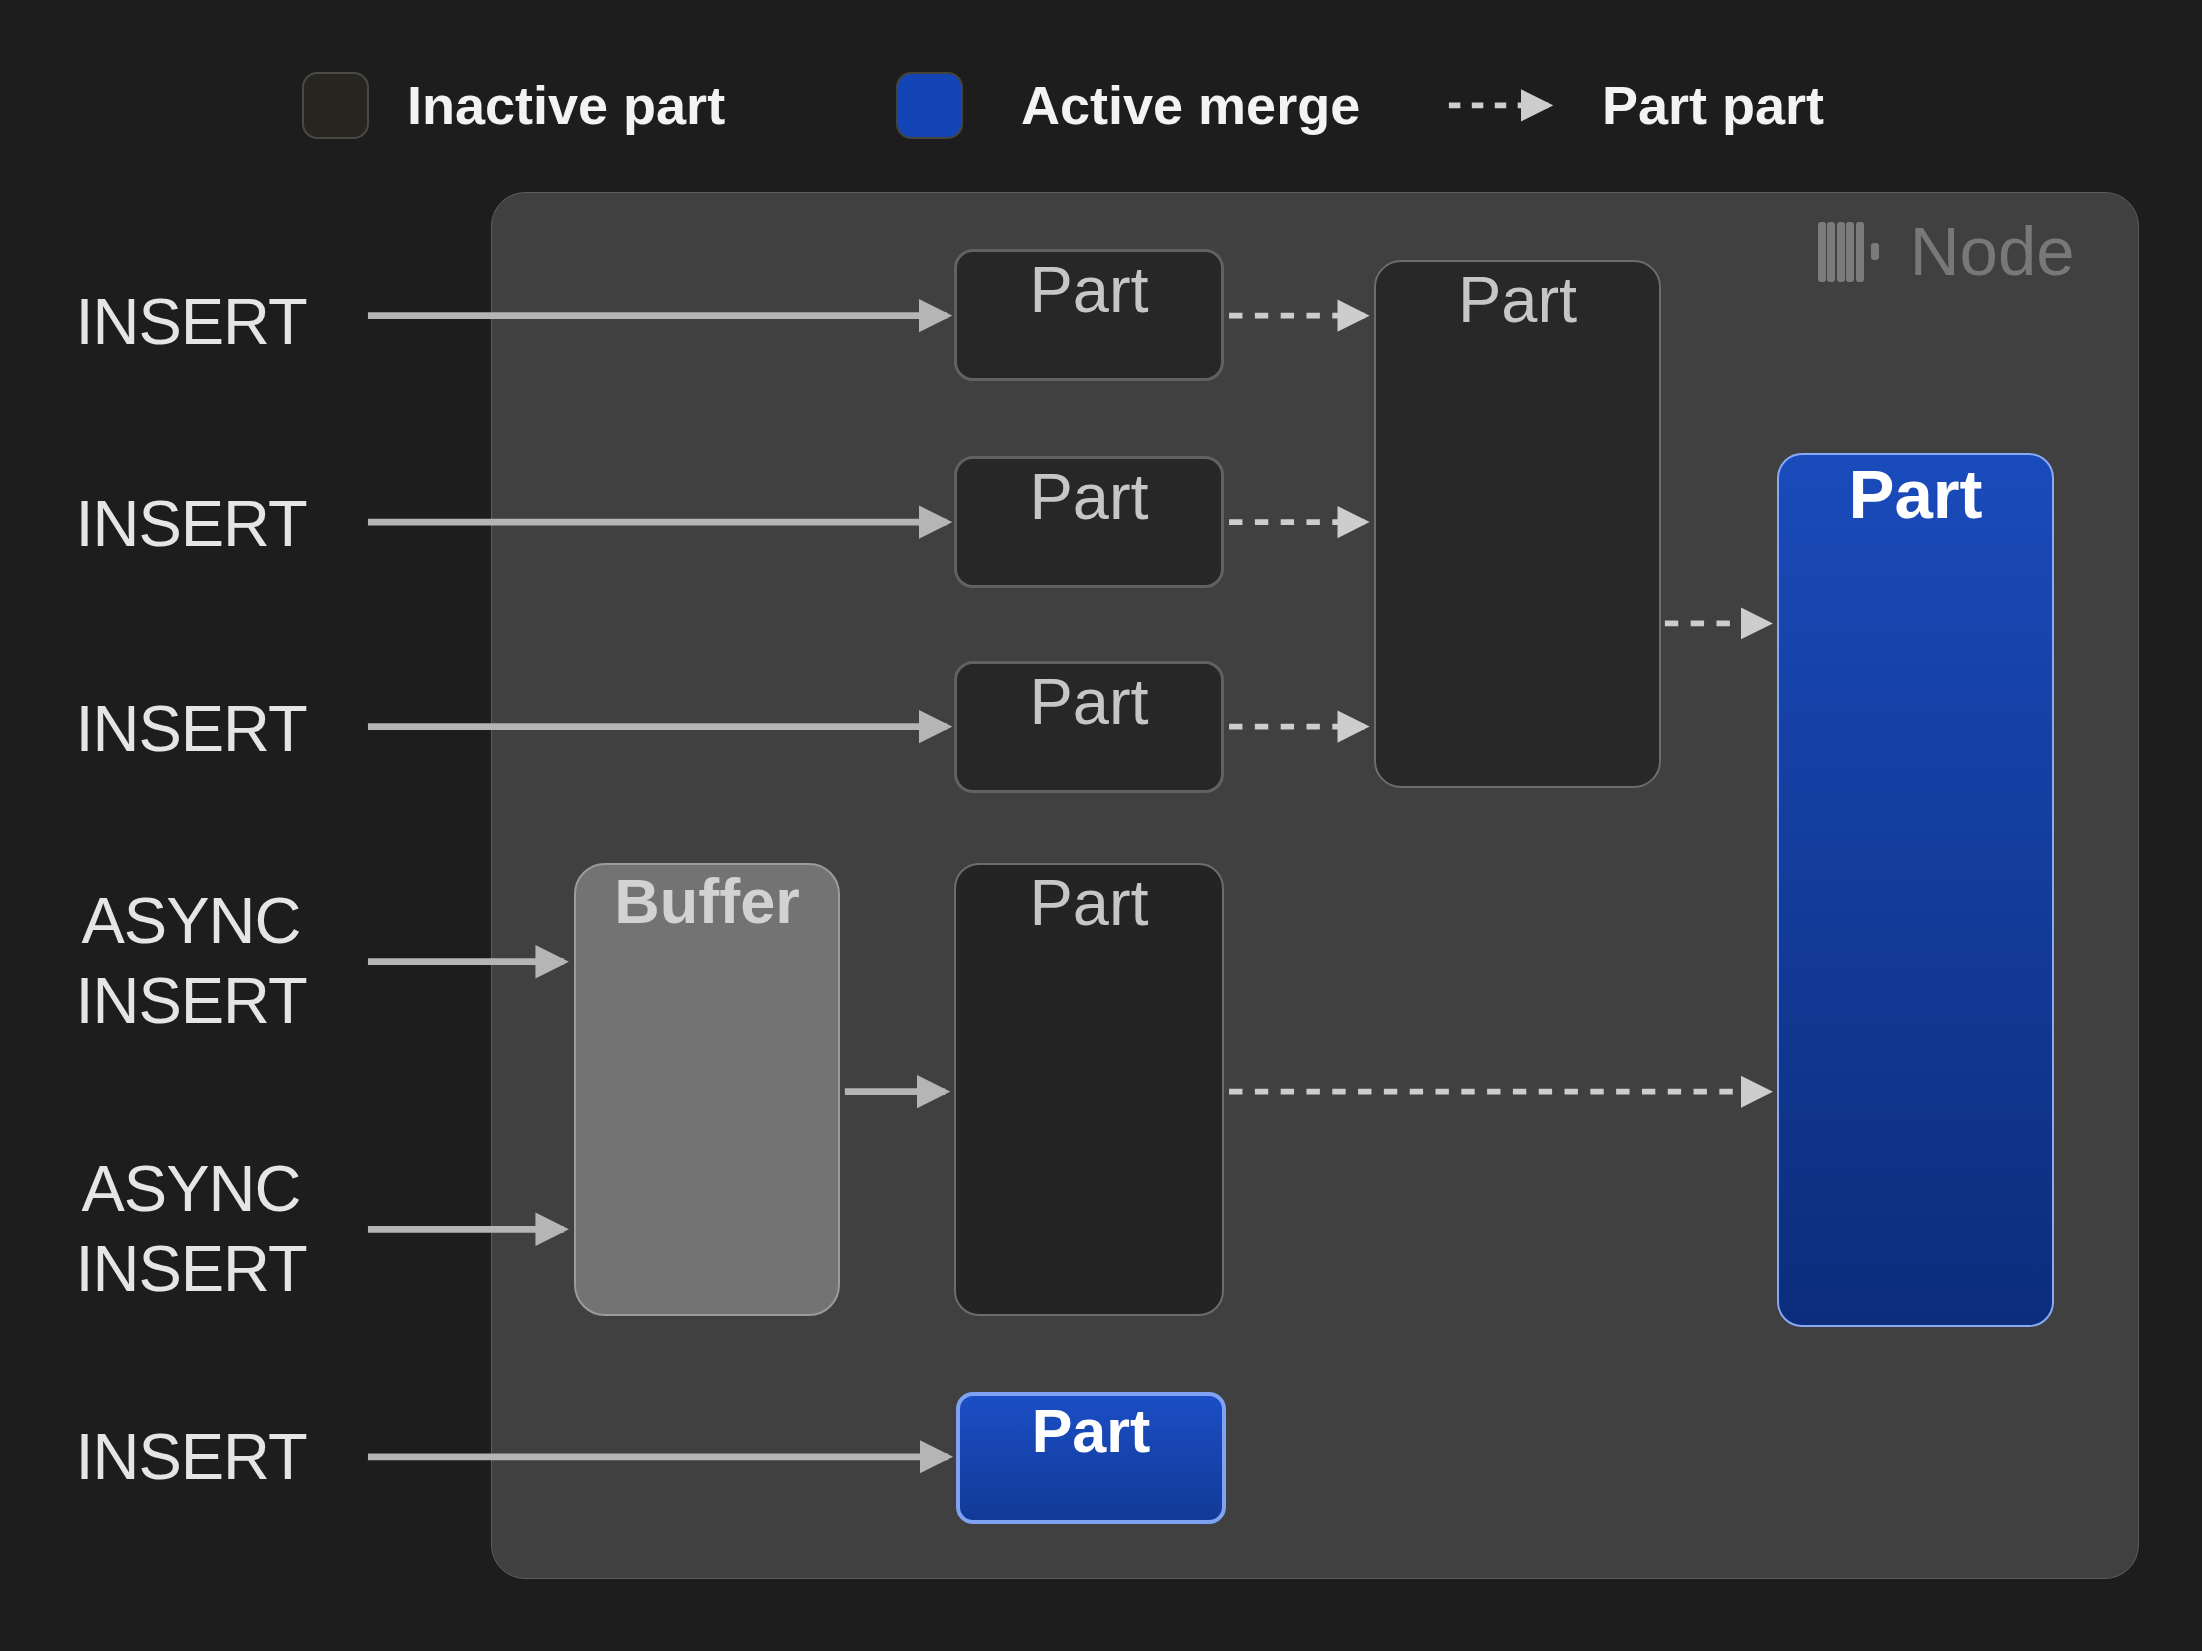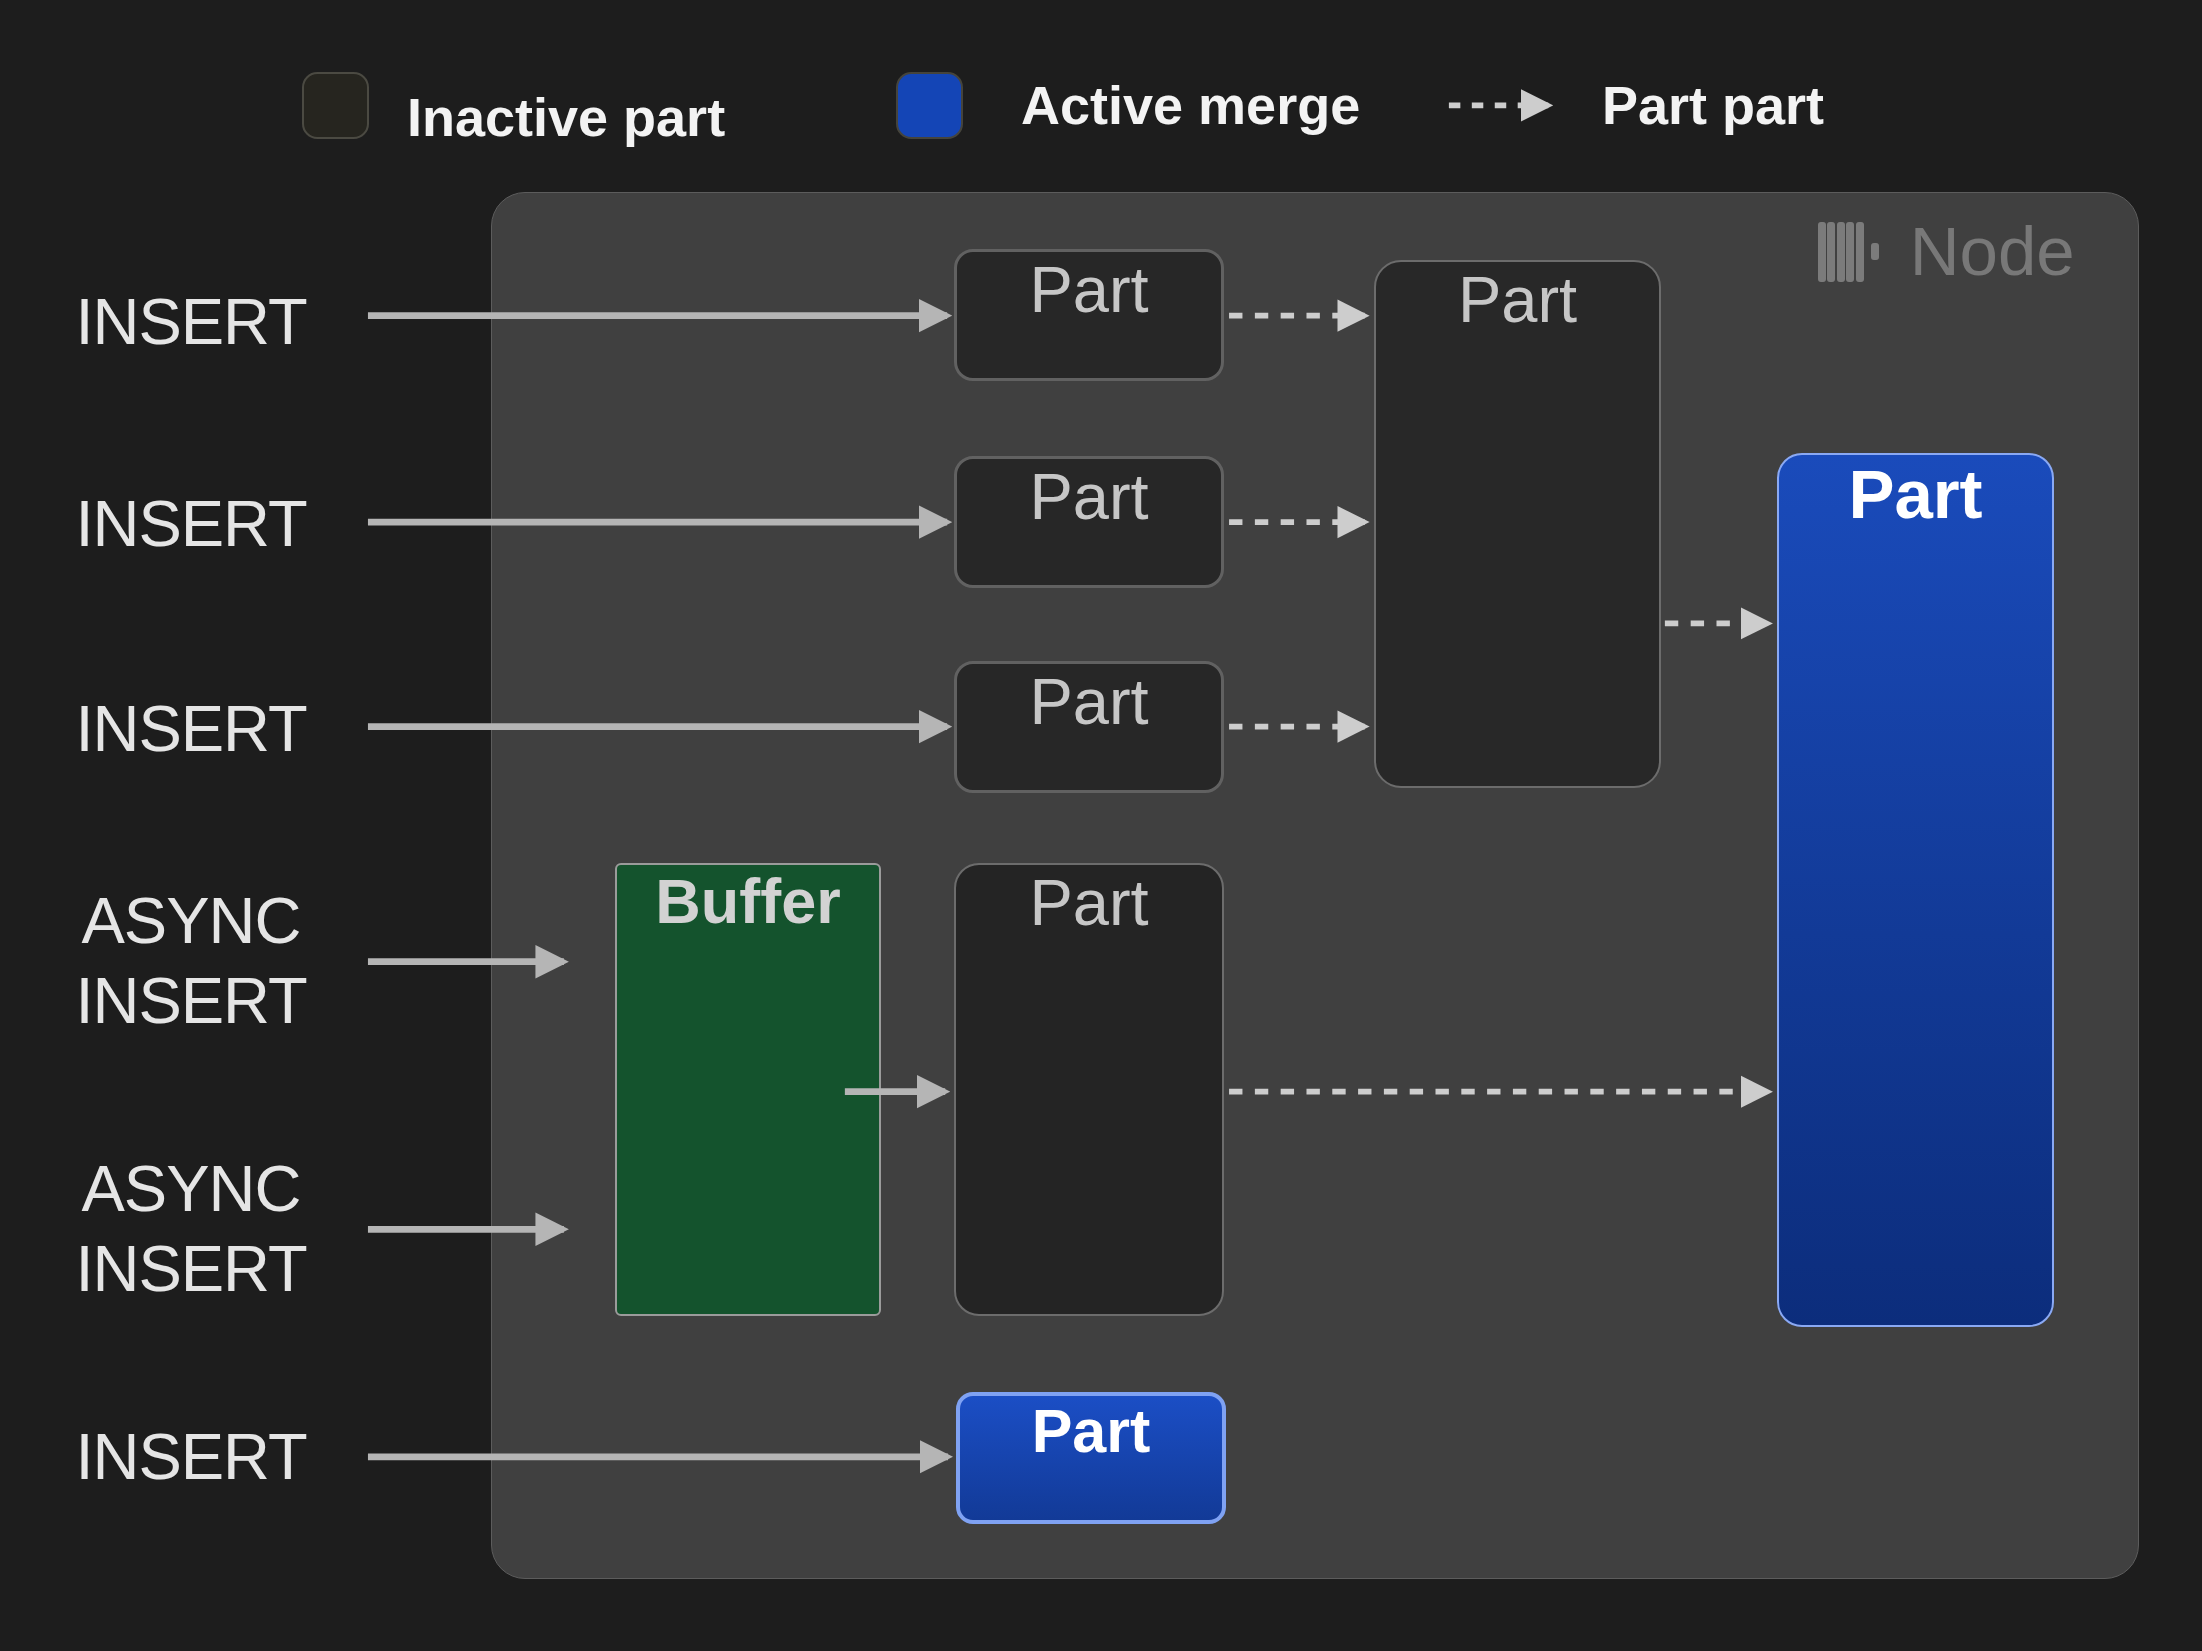--- a/index.html
+++ b/index.html
@@ -22,35 +22,35 @@
   
   .in-label{left:38px;width:306px;text-align:center;font-size:65px;font-weight:500;
             color:#e5e5e5;letter-spacing:-1px;line-height:65px;}
   .in-label.two{line-height:80px;}
   
   .box{display:flex;align-items:flex-start;justify-content:center;z-index:2;}
   .box .lbl{font-size:65px;font-weight:500;color:#c6c6c6;}
   .darkbox{background:#272727;border:3.8px solid #616161;border-radius:19px;}
   .midbox{background:#282828;border:2.9px solid #6c6c6c;border-radius:27px;}
   .tallbox{background:#242424;border:2.9px solid #6c6c6c;border-radius:25px;}
-  .bufferbox{background:#14532d;border:2.9px solid #9b9b9b;border-radius:6px;margin-left:41px;}
+  .bufferbox{background:#737373;border:2.9px solid #9b9b9b;border-radius:31px;}
   .bufferbox .lbl{font-size:63px;font-weight:600;color:#d2d2d2;}
   .activebox{background:linear-gradient(180deg,#1a4bbb 0%,#123a97 55%,#0c2d7c 100%);
              border:2.9px solid #8aa9f4;border-radius:25px;}
   .activebox .lbl{font-size:69px;font-weight:600;color:#ffffff;}
   .newbox{background:linear-gradient(180deg,#1b4ec5 0%,#123a97 100%);
           border:4.8px solid #7fa2f3;border-radius:17px;}
   .newbox .lbl{font-size:61px;font-weight:600;color:#ffffff;}
   svg.overlay{position:absolute;left:0;top:0;z-index:5;pointer-events:none;}
 </style>
 </head>
 <body>
 
 <div class="abs swatch inactive" style="left:302px;top:72px;"></div>
-<div class="abs legend-label" style="left:407px;top:72px;margin-top:12px;">Inactive part</div>
+<div class="abs legend-label" style="left:407px;top:72px;">Inactive part</div>
 
 <div class="abs swatch active" style="left:896px;top:72px;"></div>
 <div class="abs legend-label" style="left:1021px;top:72px;">Active merge</div>
 
 <div class="abs legend-label" style="left:1602px;top:72px;">Part part</div>
 
 <div class="abs node"></div>
 
 <div class="abs node-title-row">
   <span class="chlogo">

